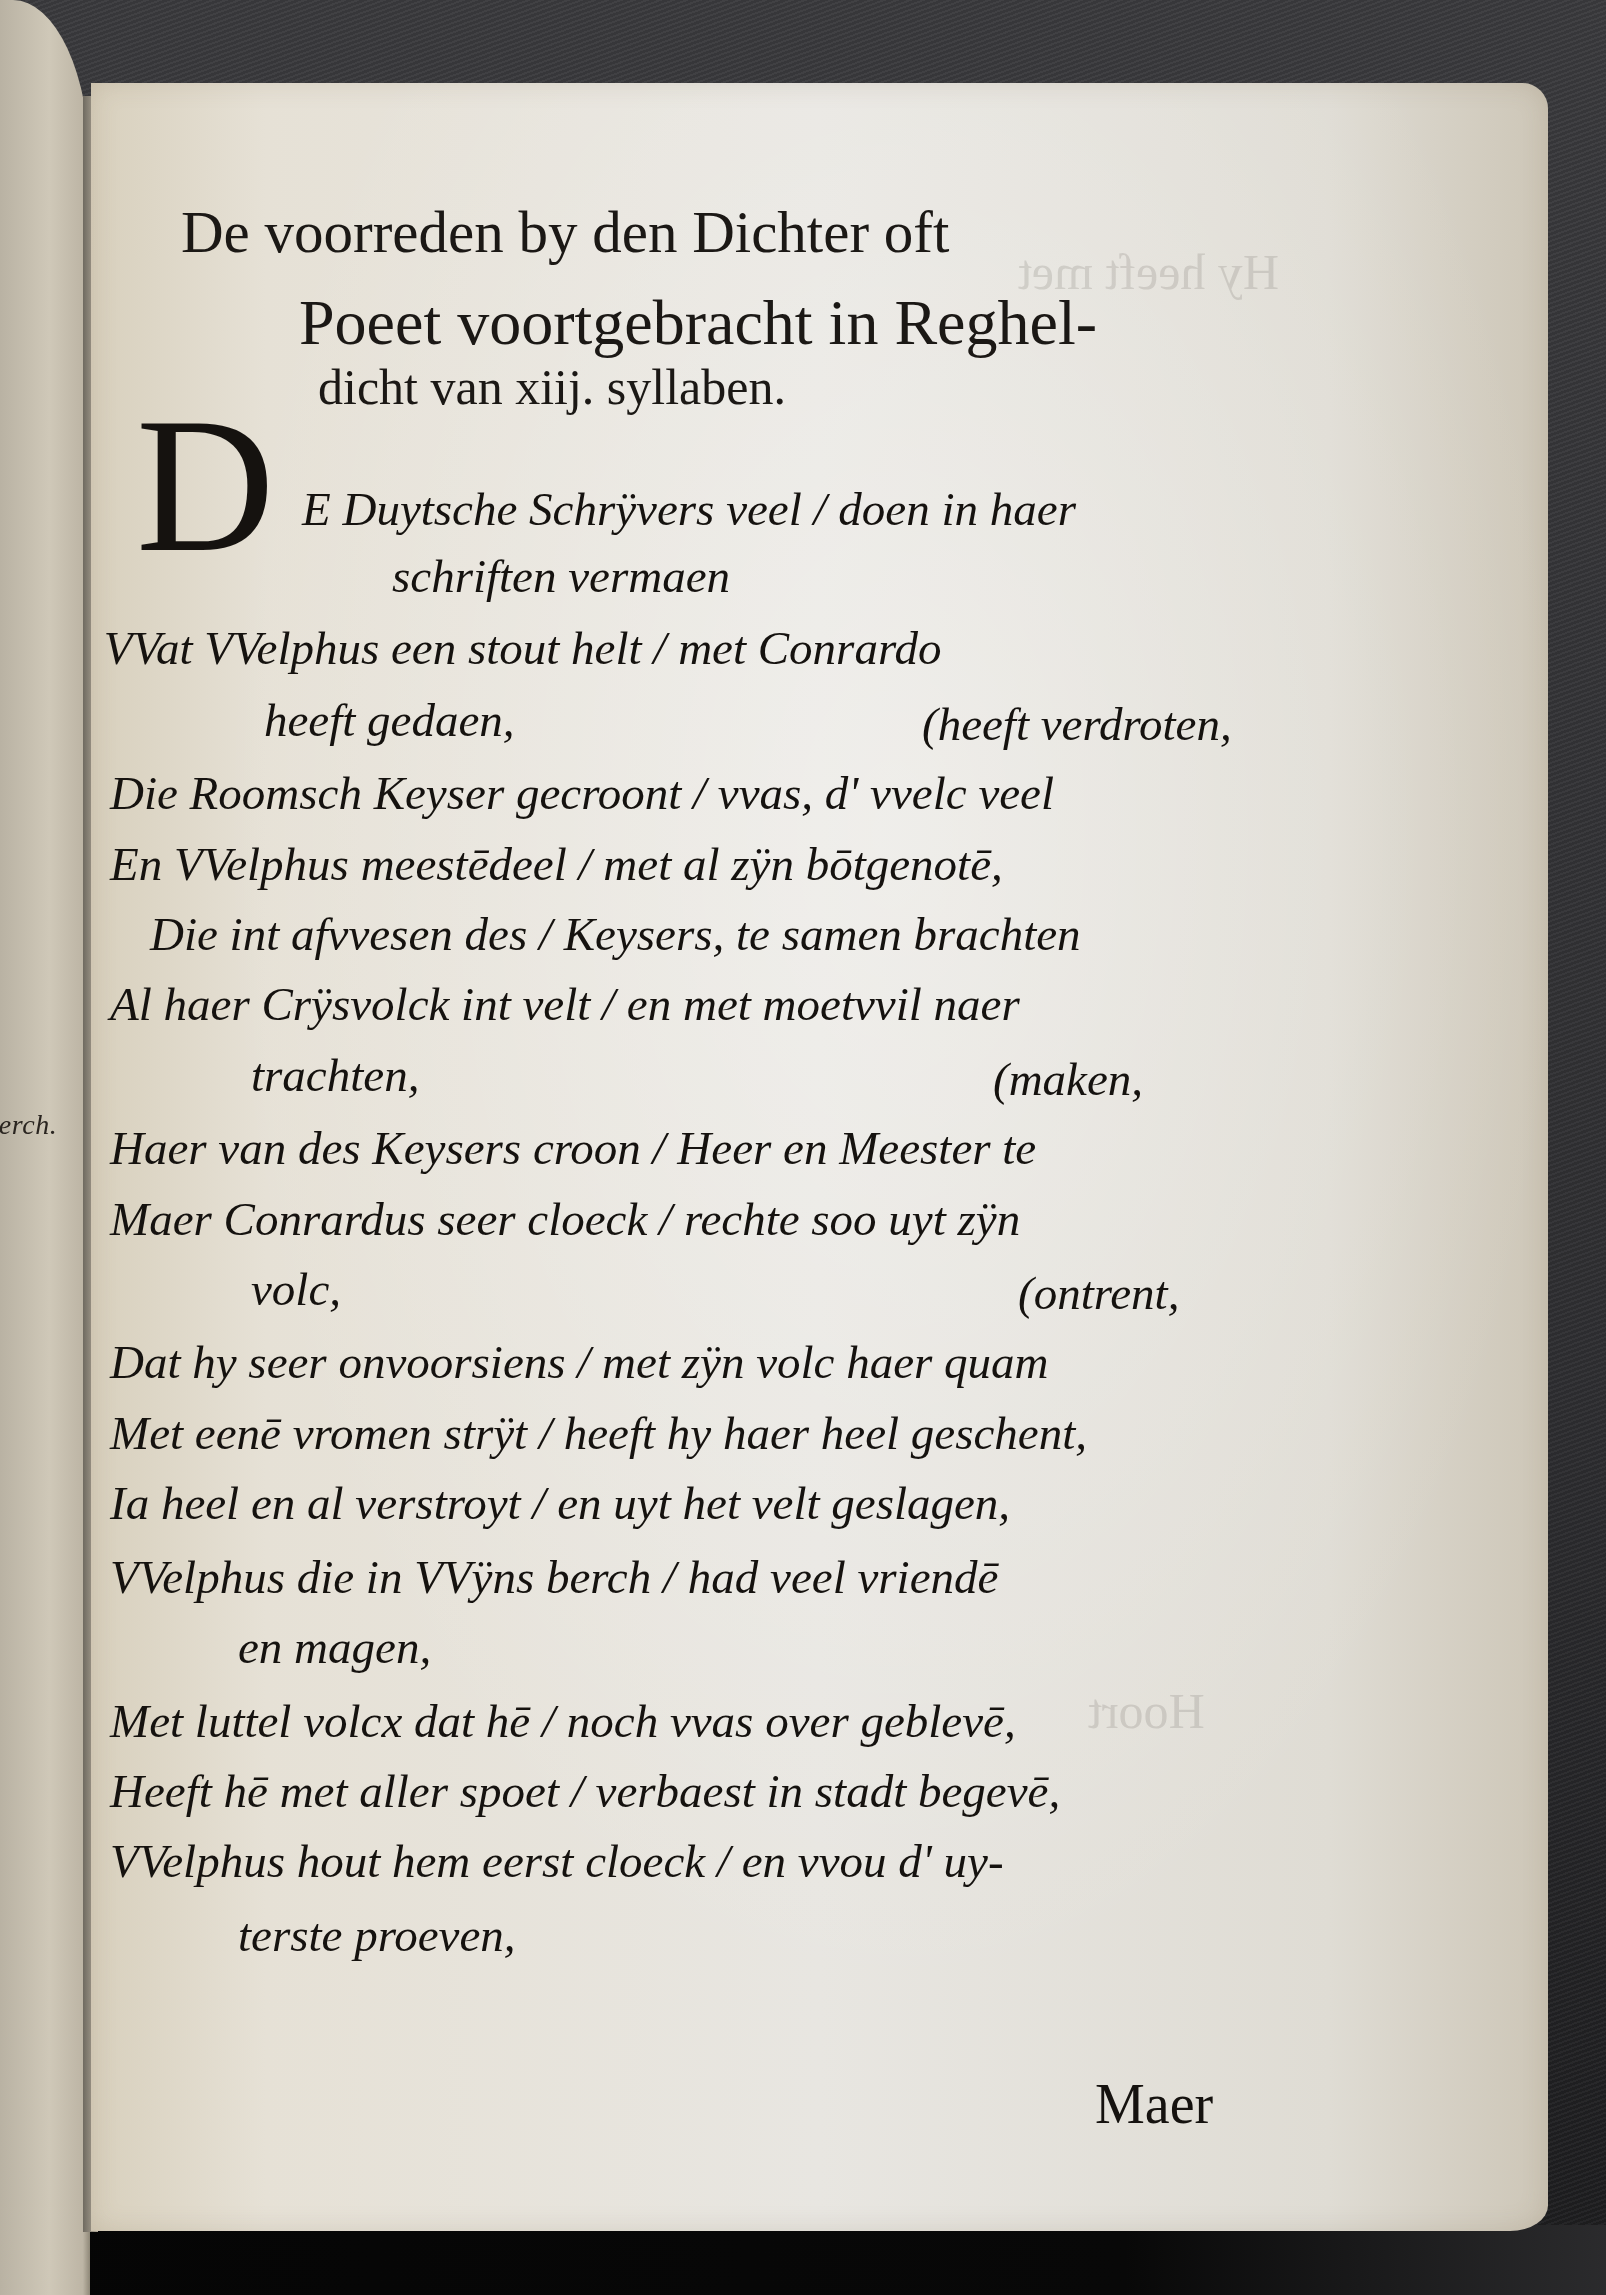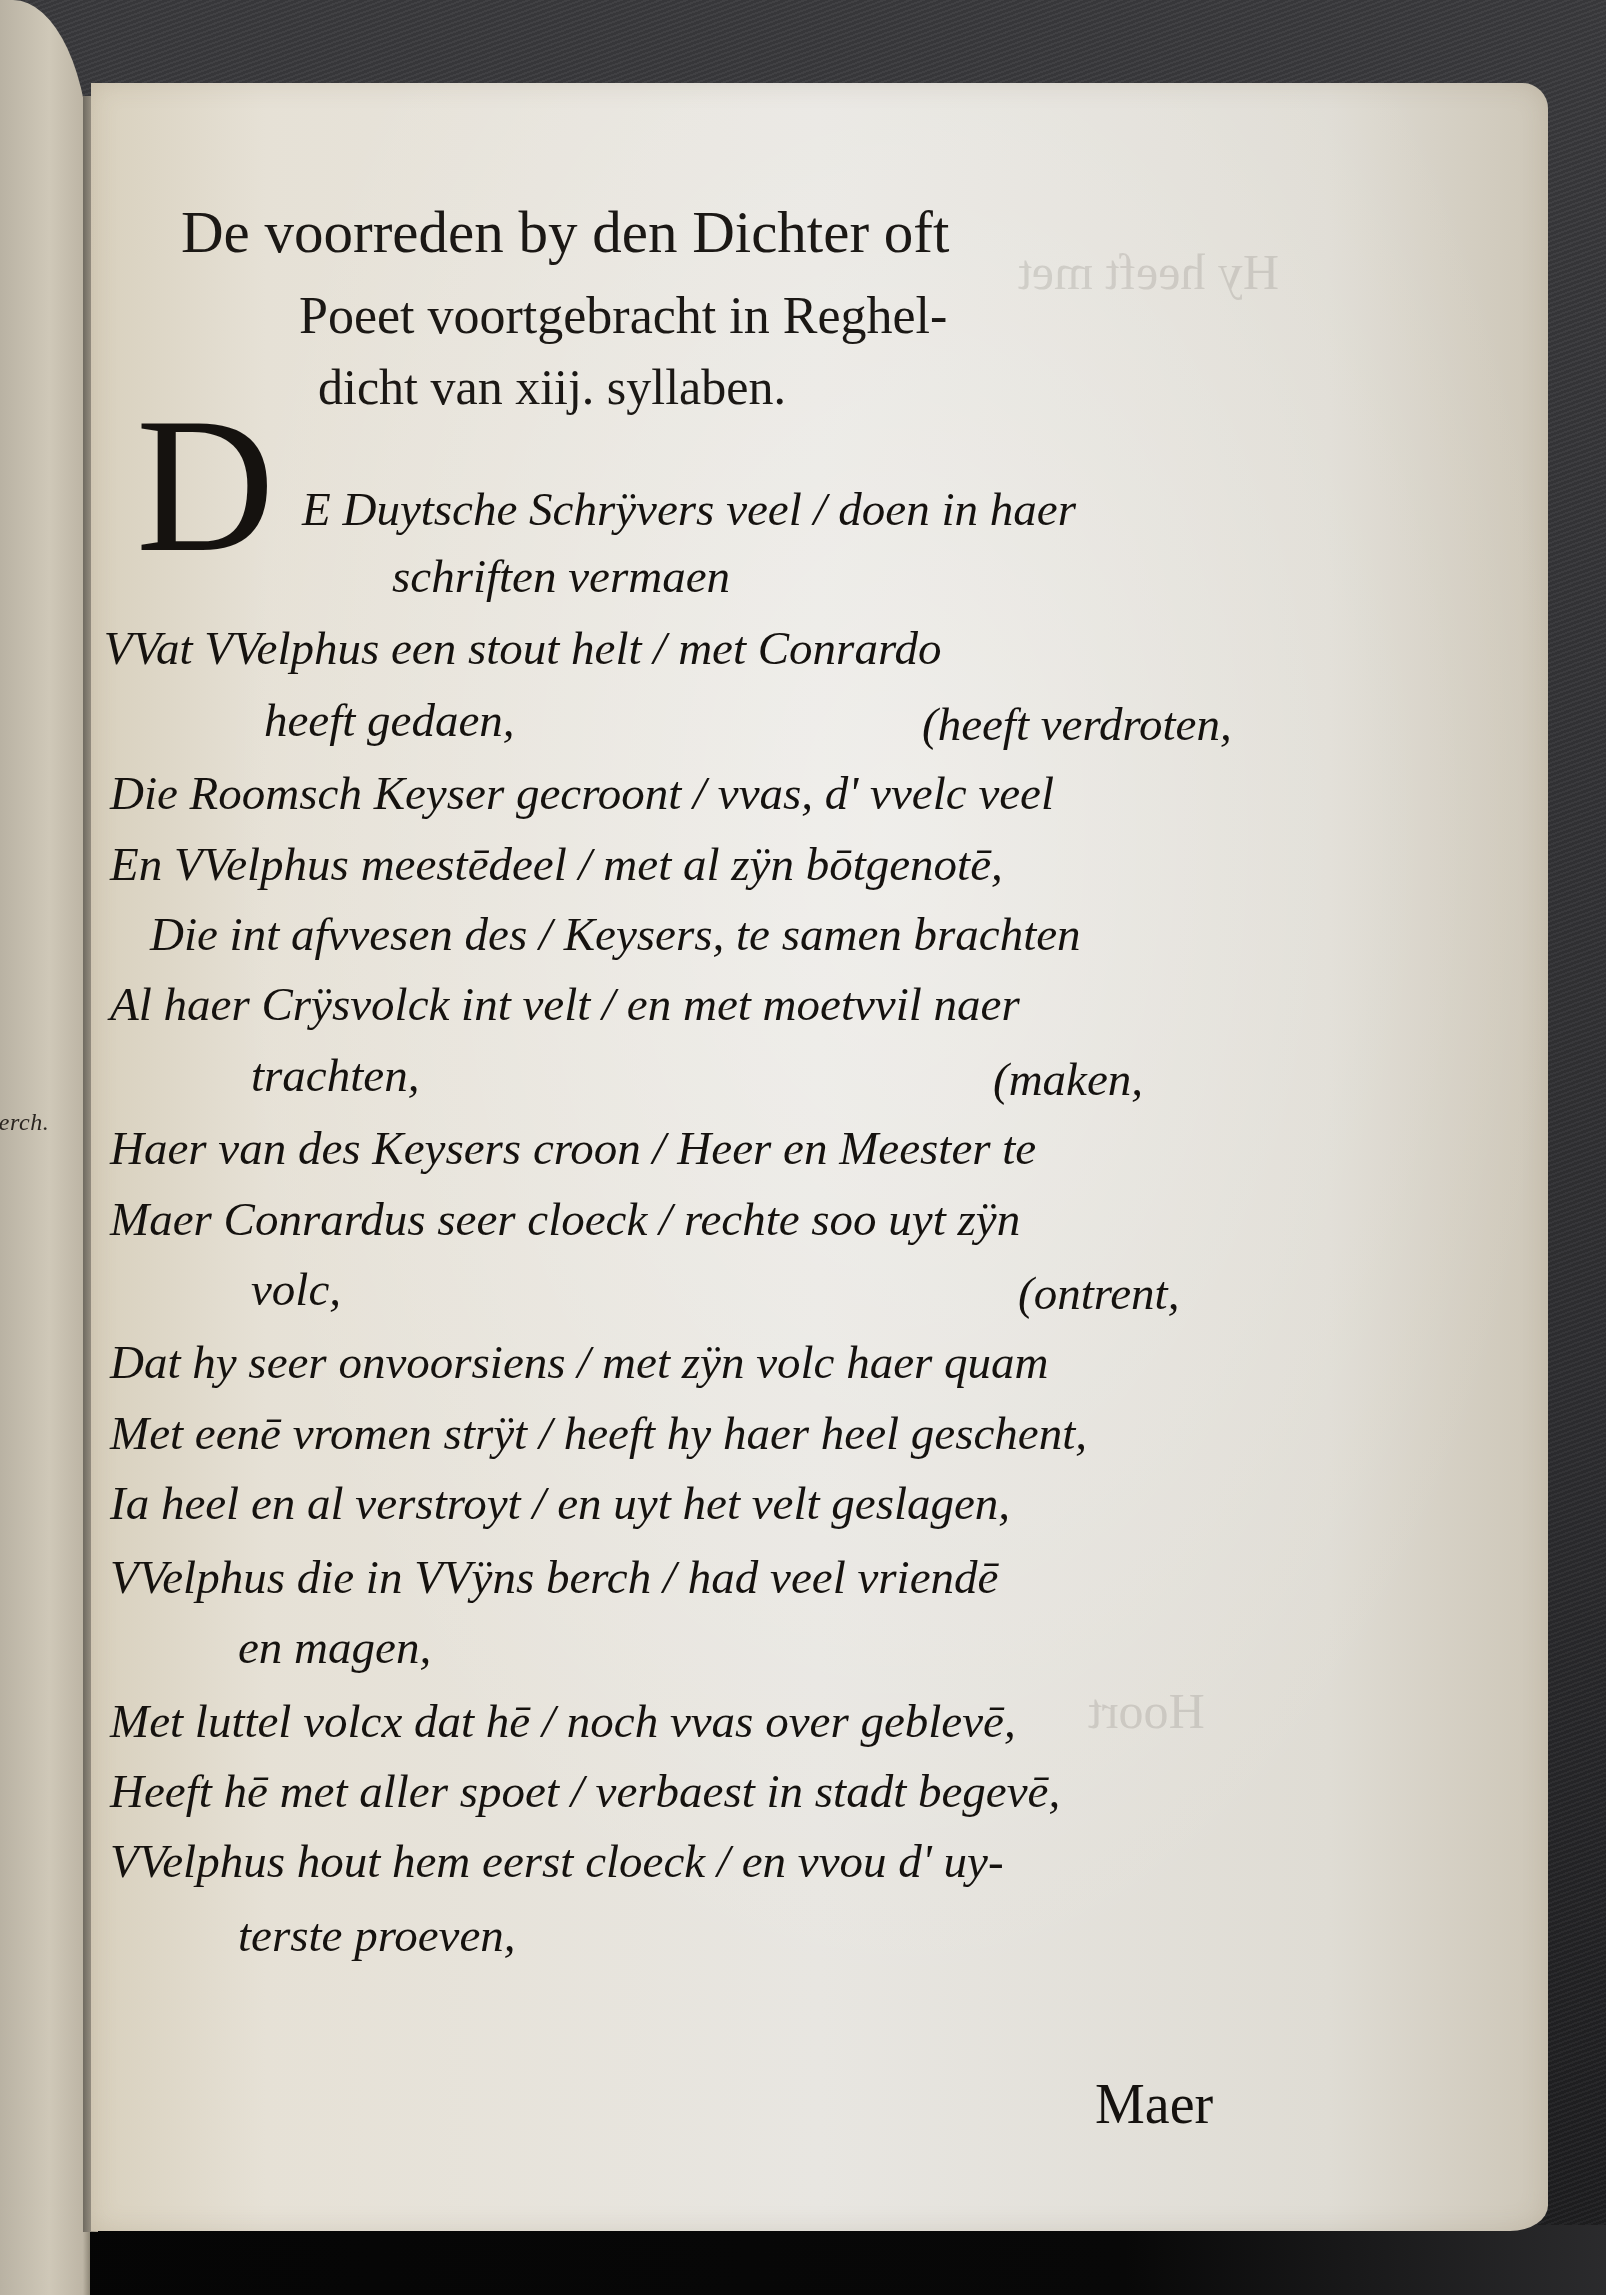--- a/index.html
+++ b/index.html
@@ -18,21 +18,21 @@
       position: absolute; left: 0; right: 0; top: 2225px; bottom: 0;
       background: linear-gradient(90deg, #050505 0%, #080808 70%, #2b2b2d 100%);
     }
     .left-page {
       position: absolute; left: 0; top: 0; width: 90px; height: 2295px;
       background: linear-gradient(90deg, #b9b2a3 0%, #cfc8b8 55%, #bdb5a5 92%, #8f8878 100%);
       border-top-right-radius: 77px 166px;
     }
     .left-margin-note {
       position: absolute; left: -1.3px; top: 1109px;
-      font-style: italic; font-size: 24px; color: #2a2520;
+      font-style: italic; font-size: 28px; color: #2a2520;
       letter-spacing: 0.6px;
       text-align: center;
     }
     .gutter {
       position: absolute; left: 83px; top: 96px; width: 15.3px; height: 2136px;
       background: linear-gradient(90deg, #6f6a60, #b3ab9b);
     }
     .right-page {
       position: absolute; left: 91px; top: 83px; width: 1457px; height: 2148px;
       background:
@@ -41,21 +41,21 @@
       border-top-right-radius: 25.6px;
       border-bottom-right-radius: 38px 25.6px;
       box-shadow: inset 0 0 25.6px rgba(120,100,70,0.18);
     }
     .text-block { position: absolute; left: 0; top: 0; width: 100%; height: 100%; }
     .heading-line {
       position: absolute; white-space: nowrap; color: #1b1815;
       font-family: "Liberation Serif", "DejaVu Serif", serif;
     }
     .h1 { left: 90px; top: 115px; font-size: 59px; }
-    .h2 { left: 208px; top: 203px; font-size: 52px; }
+    .h2 { left: 208px; top: 203px; font-size: 64px; }
     .h3 { left: 227px; top: 275px; font-size: 50px; }
     .drop-cap {
       position: absolute; left: 45px; top: 307px; font-size: 192px; line-height: 1;
       color: #15120f; font-family: "Liberation Serif", "DejaVu Serif", serif;
     }
     .verse {
       position: absolute; white-space: nowrap; color: #15120f;
       font-size: 47px; line-height: 1; font-style: italic;
       font-family: "Liberation Serif", "DejaVu Serif", serif;
     }

